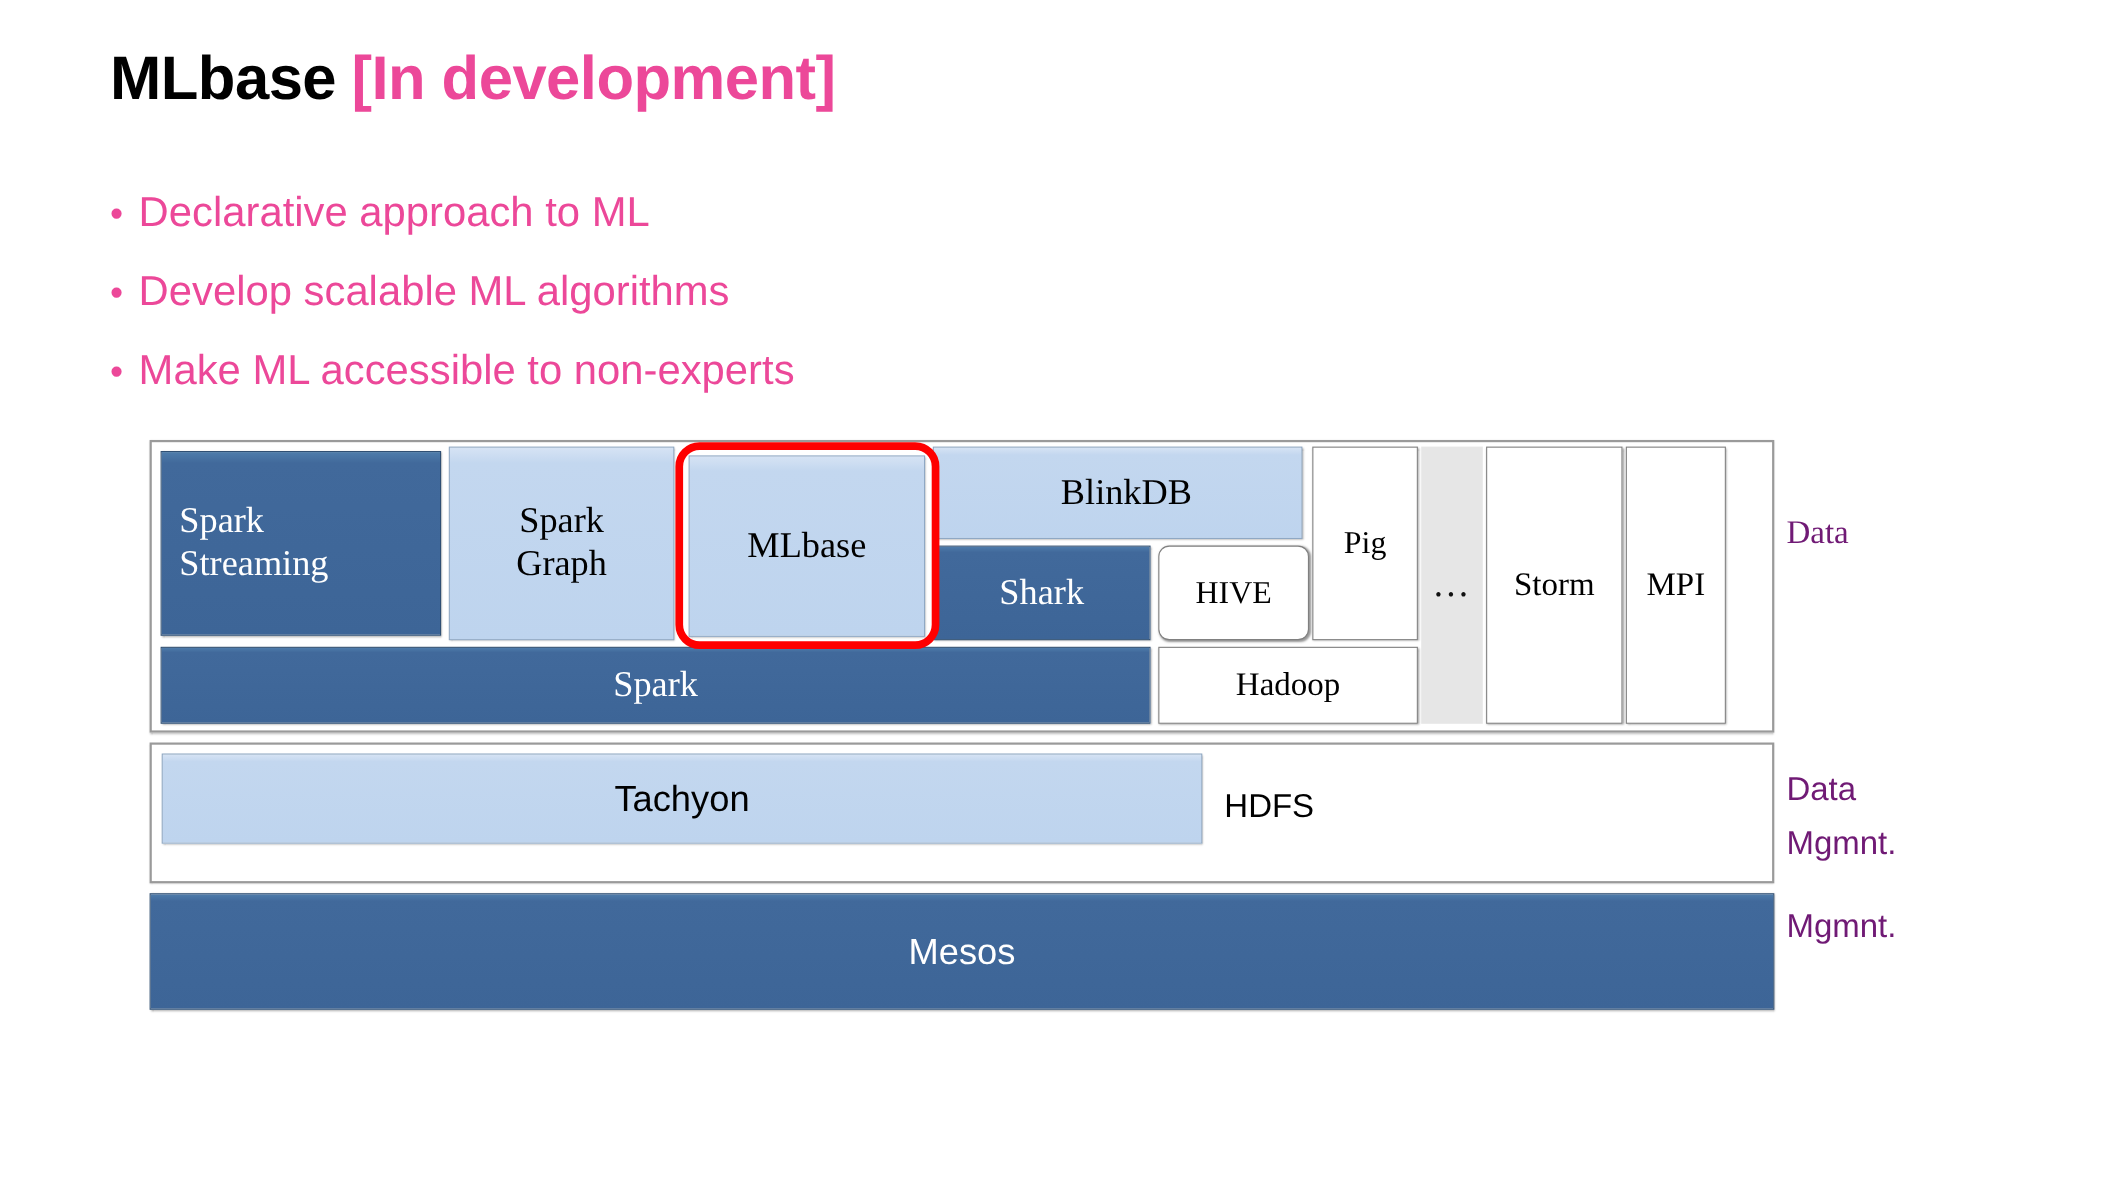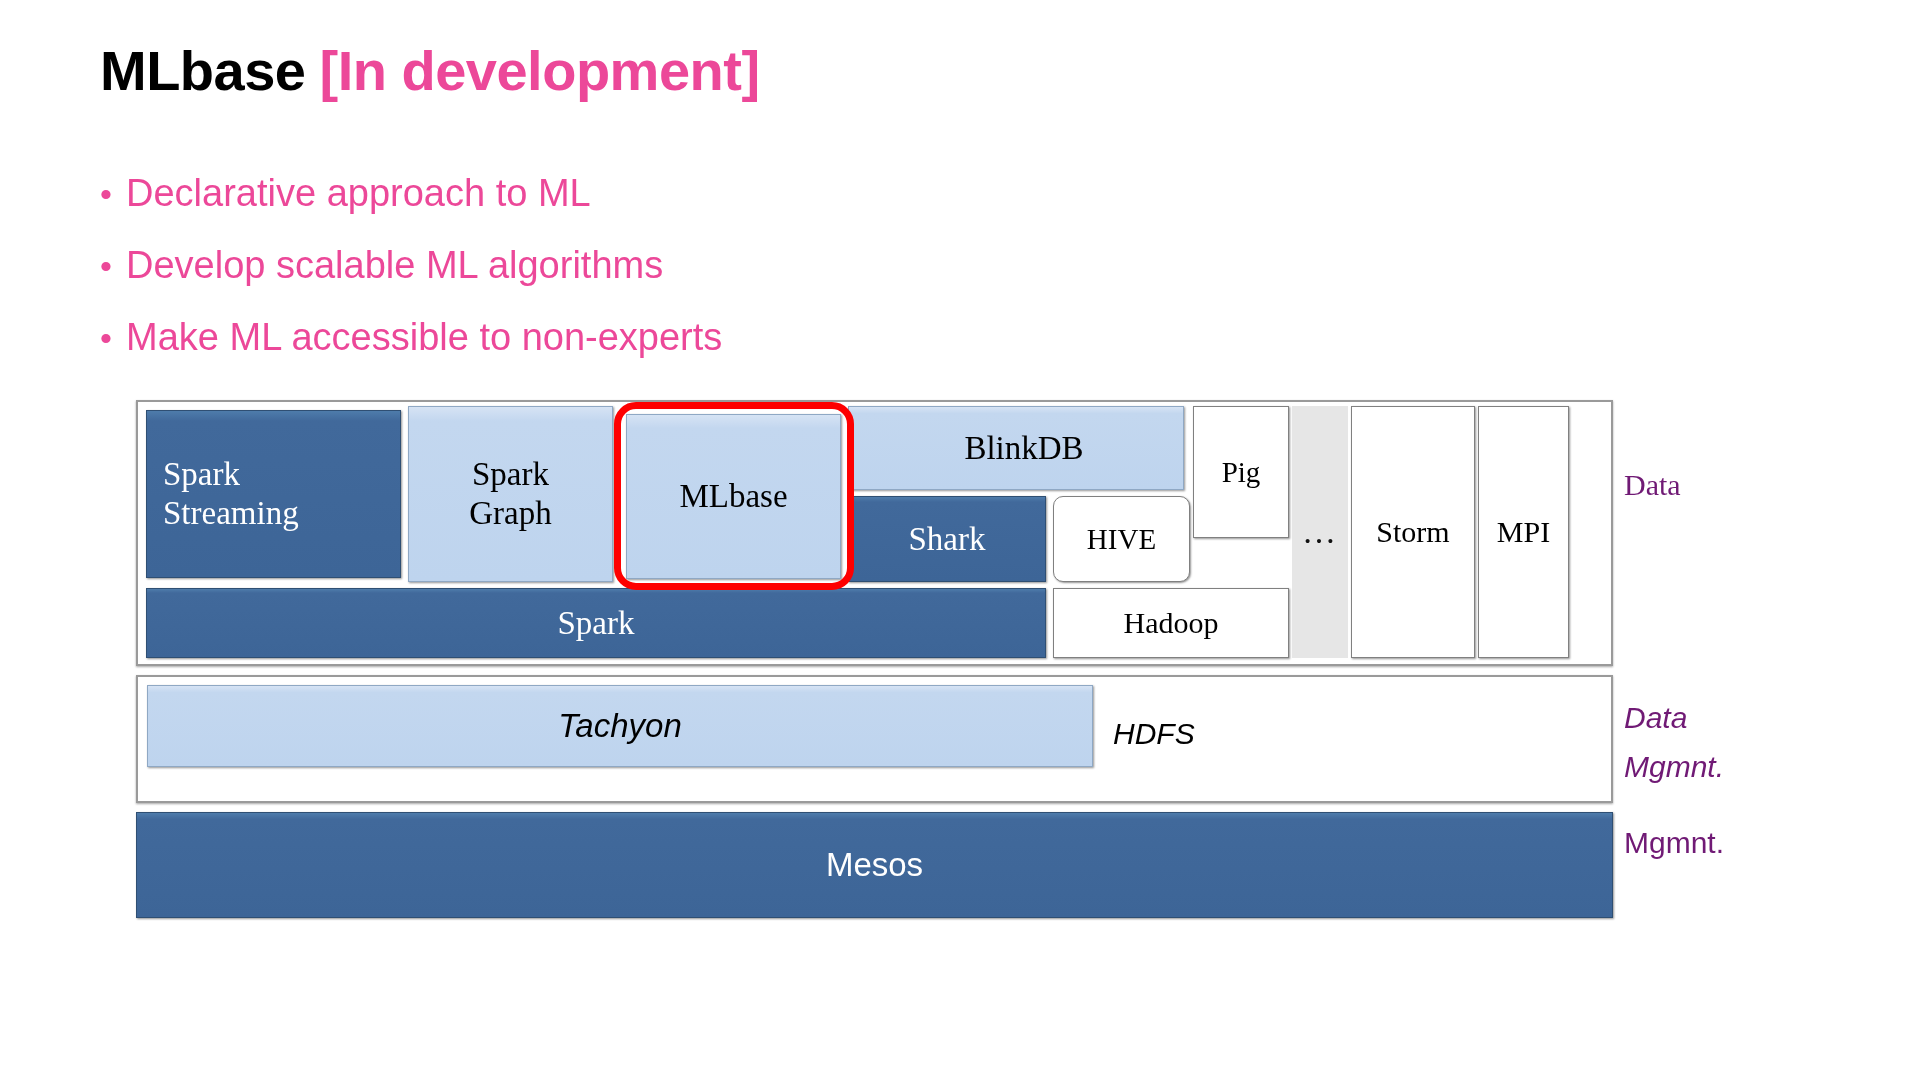--- a/index.html
+++ b/index.html
@@ -184,21 +184,21 @@
       </div>
 
       <div class="blk dark" style="left:710px; top:94px; width:198px; height:86px;">
         <span>Shark</span>
       </div>
 
       <div class="blk white" style="left:915px; top:94px; width:137px; height:86px; font-size:29px;border-radius:10px;">
         <span>HIVE</span>
       </div>
 
-      <div class="blk white" style="left:1055px; top:4px; width:96px; height:132px; font-size:29px;">
+      <div class="blk white" style="left:1055px; top:4px; width:96px; height:176px; font-size:29px;">
         <span>Pig</span>
       </div>
 
       <div class="blk gray" style="left:1154px; top:4px; width:56px; height:252px;">
         <span class="ellipsis-dots">…</span>
       </div>
 
       <div class="blk white" style="left:1213px; top:4px; width:124px; height:252px; font-size:30px;">
         <span>Storm</span>
       </div>
@@ -215,21 +215,21 @@
         <span>Hadoop</span>
       </div>
 
     </div>
 
     <div class="tier-label" style="top:60px;">
       <div>Data</div>
     </div>
   </div>
 
-  <div class="tier" style="height:128px;font-style:italic;">
+  <div class="tier" style="height:128px;">
     <div class="tier-frame" style="width:1477px;height:128px;">
       <div class="blk light plain" style="left:9px; top:8px; width:946px; height:82px; box-shadow:1px 1px 2px rgba(0,0,0,0.42);">
         <span>Tachyon</span>
       </div>
       <div style="position:absolute; left:975px; top:40px; font-size:30px; color:#000;">HDFS</div>
     </div>
     <div class="tier-label" style="top:18px;">
       <div>Data</div>
       <div>Mgmnt.</div>
     </div>

